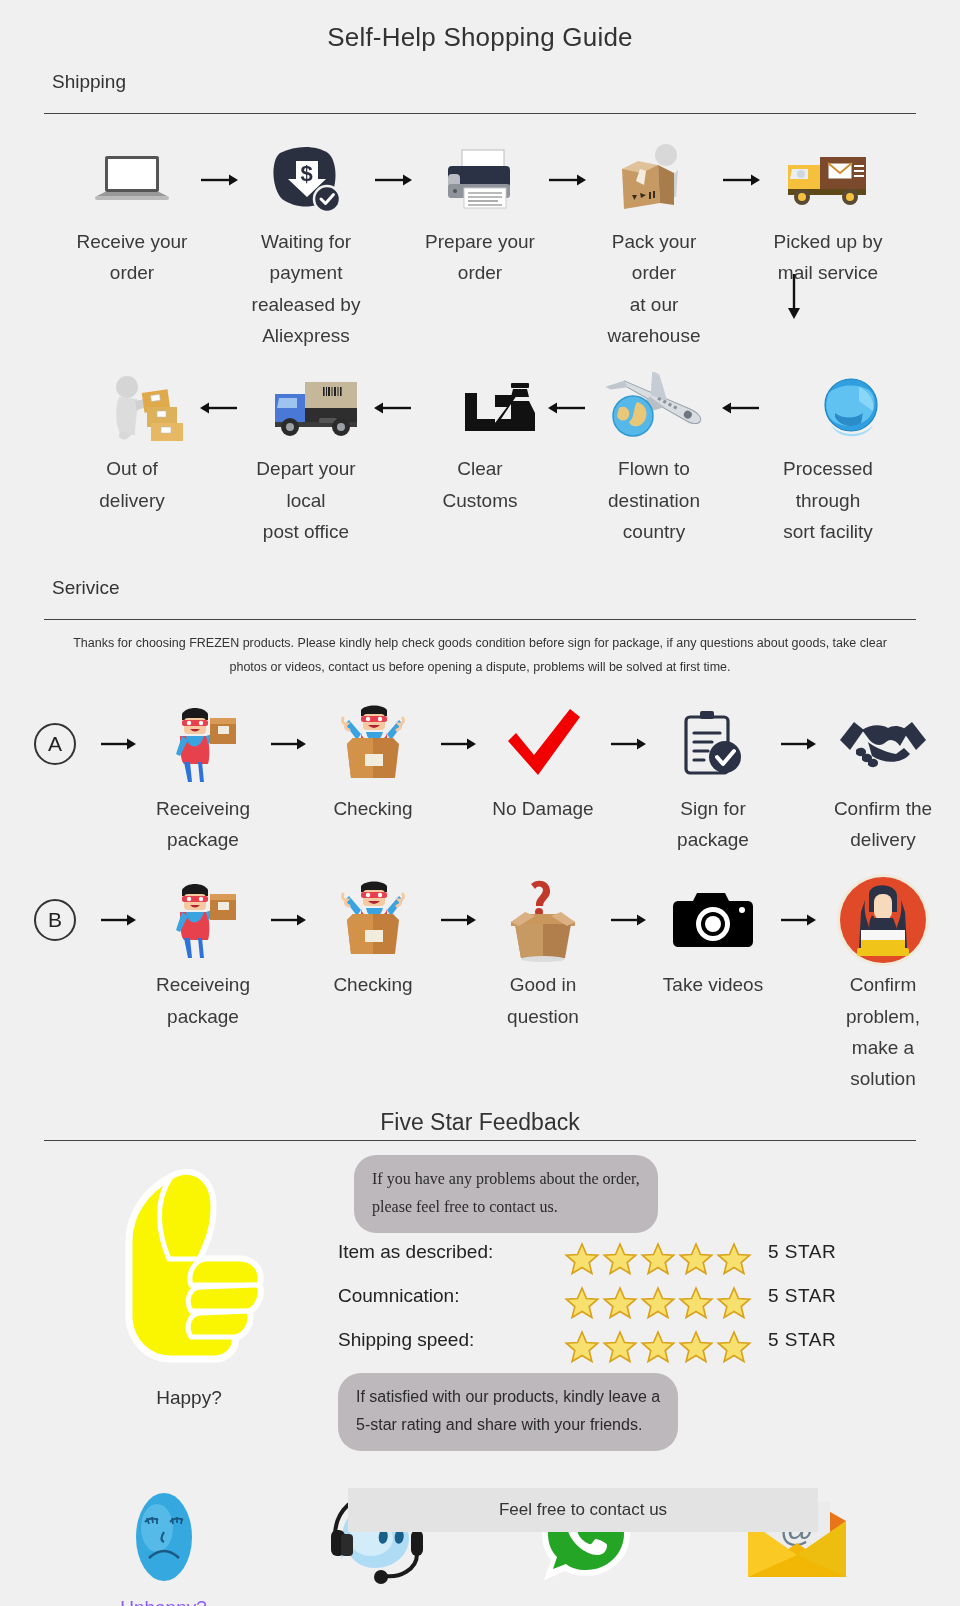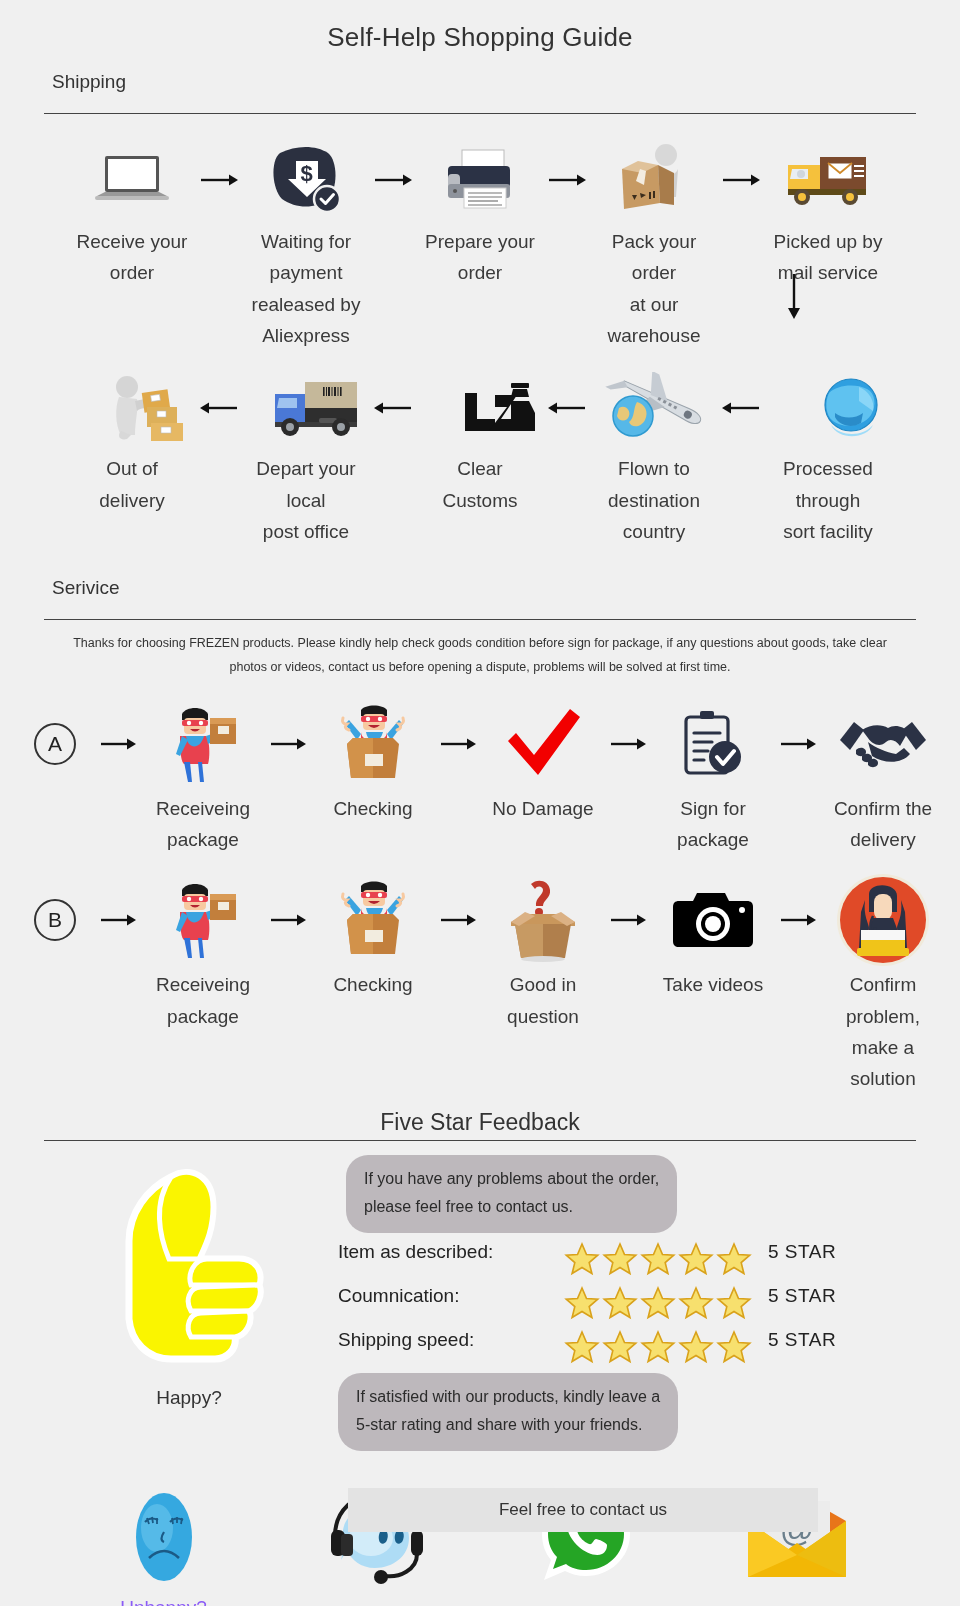--- a/index.html
+++ b/index.html
@@ -140,21 +140,21 @@
   .bubble {
     background: #bdb8bc;
     border-radius: 22px;
     padding: 10px 18px 12px 18px;
     display: inline-block;
     font-size: 16px;
     line-height: 1.75;
     color: #2b2b2b;
     white-space: pre-line;
   }
-  #bubble-top { margin-left: 8px; }
+  #bubble-top { margin-left: 16px; font-family: Liberation Serif, serif; }
   #bubble-bottom { margin-top: 8px; margin-left: 0; border-radius: 23px; }
 
   .rating-row {
     display: flex;
     align-items: flex-start;
     margin-top: 8px;
   }
   .rating-label {
     font-size: 19px;
     color: #222;

